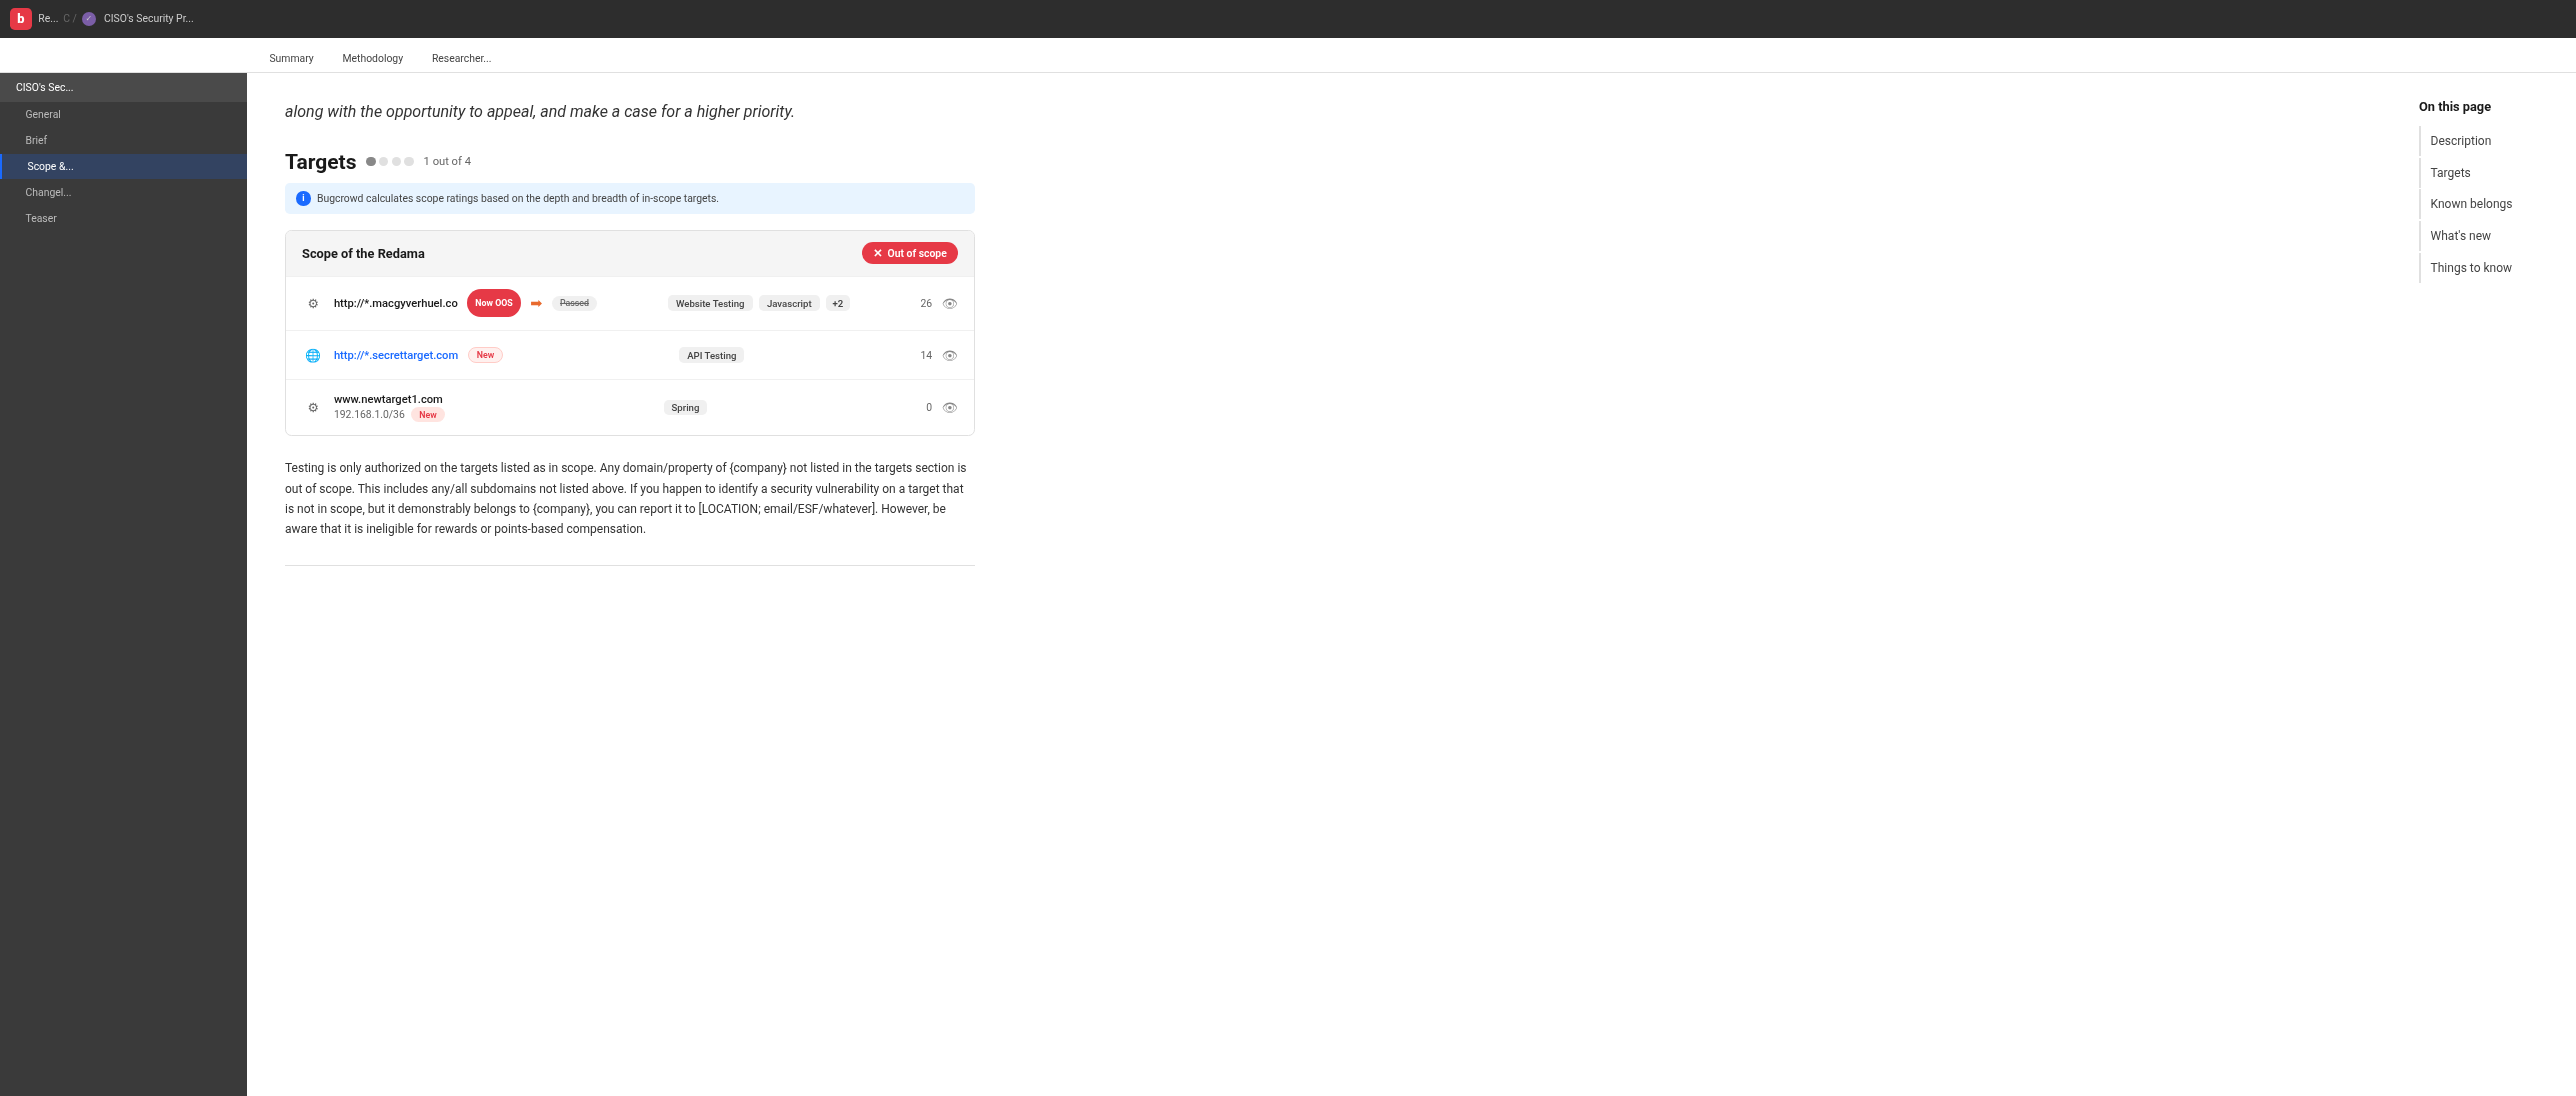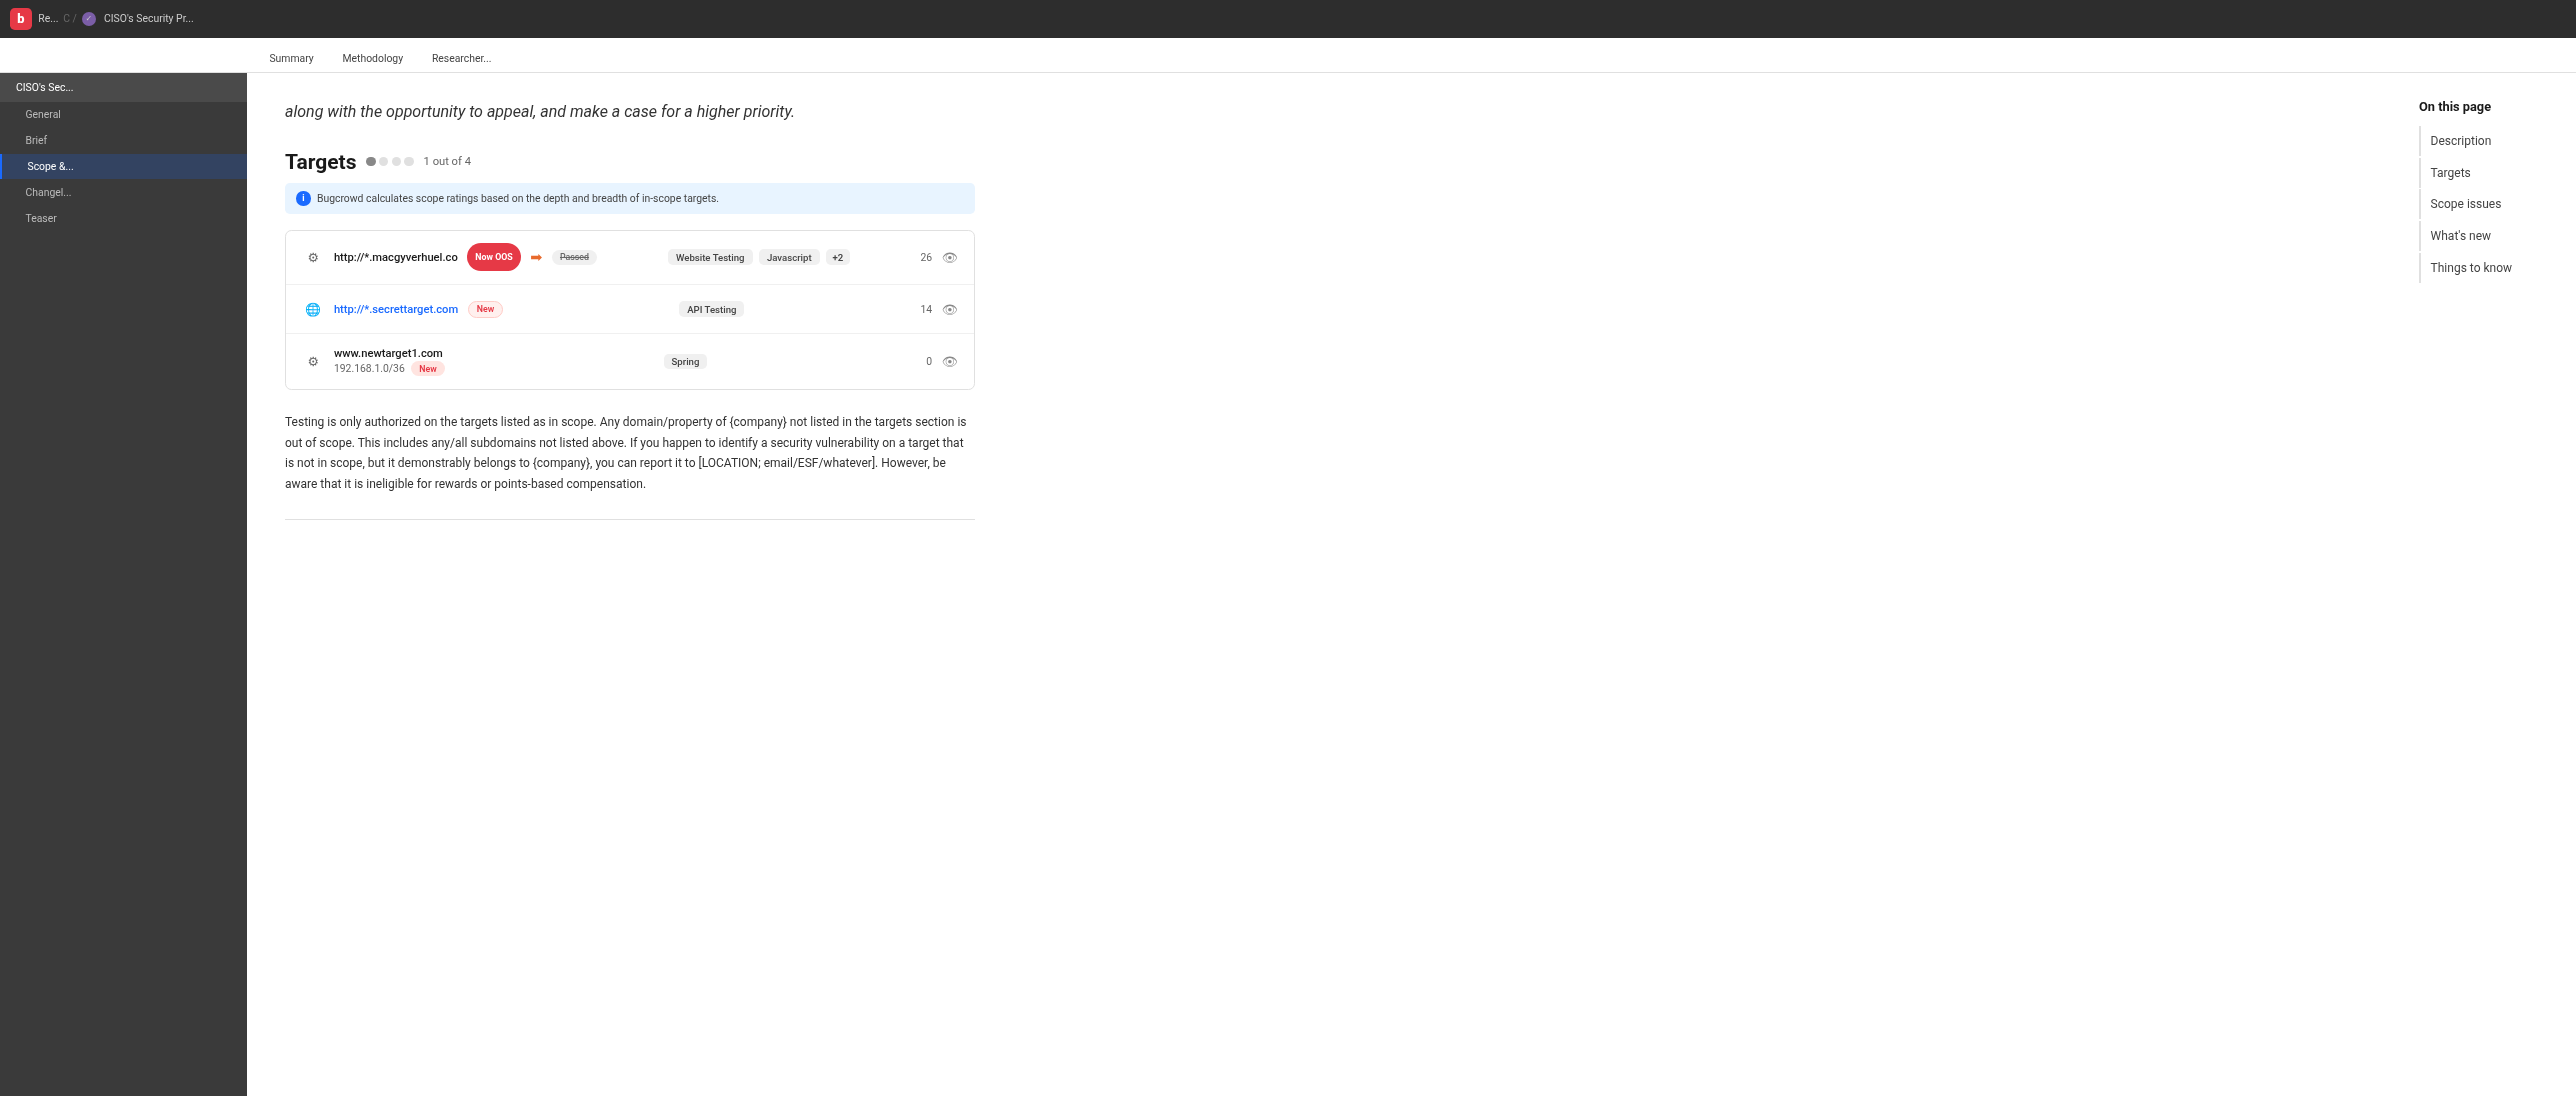--- a/index.html
+++ b/index.html
@@ -354,21 +354,21 @@
   <div class="sidebar-sub-item">Brief</div>
   <div class="sidebar-sub-item active">Scope &amp;...</div>
   <div class="sidebar-sub-item">Changel...</div>
   <div class="sidebar-sub-item">Teaser</div>
 </div>
 
 <div class="right-sidebar">
   <div class="right-sidebar-title">On this page</div>
   <a class="right-sidebar-link">Description</a>
   <a class="right-sidebar-link">Targets</a>
-  <a class="right-sidebar-link">Scope issues</a>
+  <a class="right-sidebar-link">Known belongs</a>
   <a class="right-sidebar-link">What's new</a>
   <a class="right-sidebar-link">Things to know</a>
 </div>
 
 <div class="main-content">
 
   <p class="intro-text">along with the opportunity to appeal, and make a case for a higher priority.</p>
 
   <div>
     <h2 class="section-title">
@@ -381,20 +381,27 @@
       </div>
       <span class="progress-text">1 out of 4</span>
     </h2>
 
     <div class="info-banner">
       <div class="info-icon">i</div>
       <span>Bugcrowd calculates scope ratings based on the depth and breadth of in-scope targets.</span>
     </div>
 
     <div class="target-card">
+      <div class="target-card-header">
+        <span class="target-card-title">Scope of the Redama</span>
+        <div class="oos-badge">
+          <span class="x-icon">✕</span>
+          <span>Out of scope</span>
+        </div>
+      </div>
 
       <div class="target-row">
         <div class="target-icon">⚙</div>
         <span class="target-url">http://*.macgyverhuel.co</span>
         <span class="badge-now-oos">Now OOS</span>
         <span class="arrow-icon">➡</span>
         <span class="badge-was">Passed</span>
         <div class="target-row-tags">
           <span class="tag">Website Testing</span>
           <span class="tag">Javascript</span>

